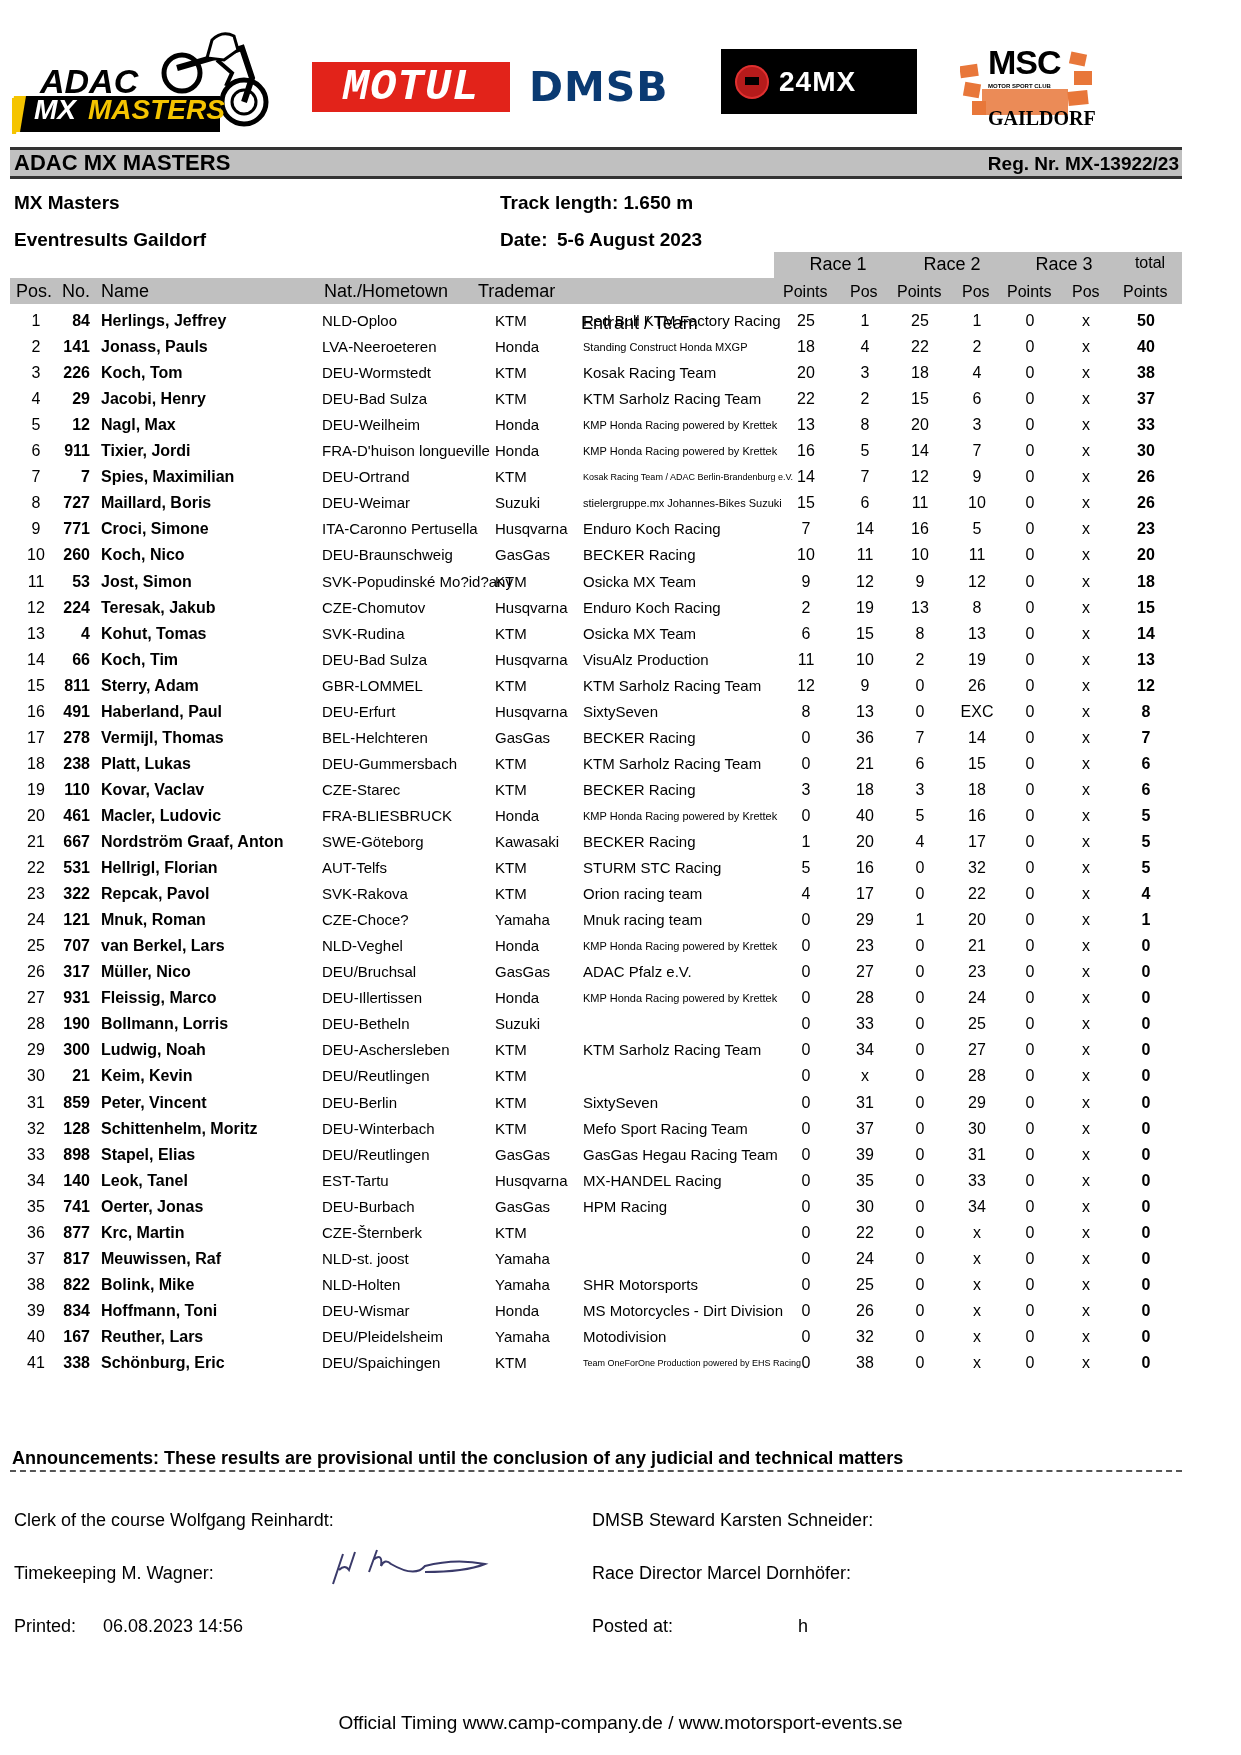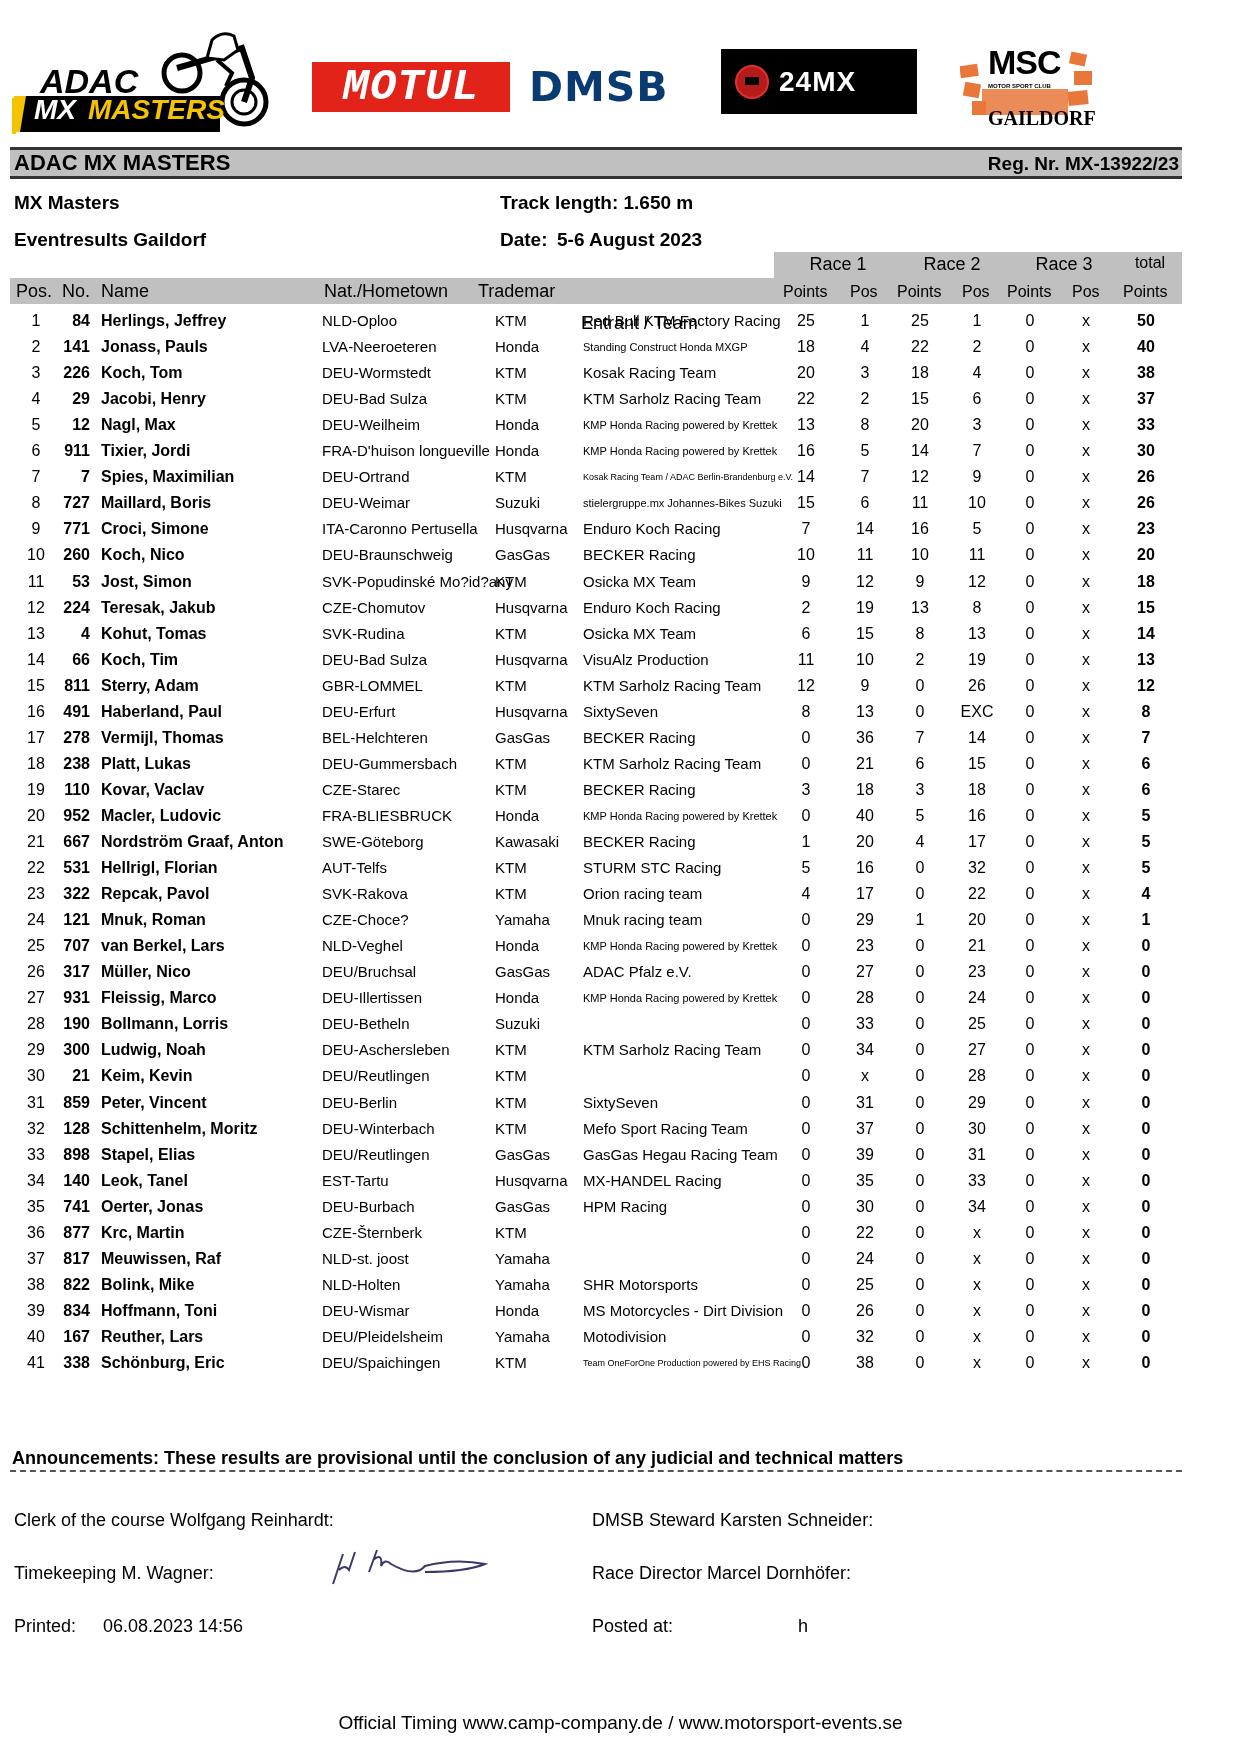--- a/index.html
+++ b/index.html
@@ -417,21 +417,21 @@
       <span class="c-r1p">3</span>
       <span class="c-r1s">18</span>
       <span class="c-r2p">3</span>
       <span class="c-r2s">18</span>
       <span class="c-r3p">0</span>
       <span class="c-r3s">x</span>
       <span class="c-tot">6</span>
     </div>
     <div class="row" style="top: 802.95px;">
       <span class="c-pos">20</span>
-      <span class="c-no">952</span>
+      <span class="c-no">461</span>
       <span class="c-name">Macler, Ludovic</span>
       <span class="c-nat">FRA-BLIESBRUCK</span>
       <span class="c-tm">Honda</span>
       <span class="c-team small">KMP Honda Racing powered by Krettek</span>
       <span class="c-r1p">0</span>
       <span class="c-r1s">40</span>
       <span class="c-r2p">5</span>
       <span class="c-r2s">16</span>
       <span class="c-r3p">0</span>
       <span class="c-r3s">x</span>

